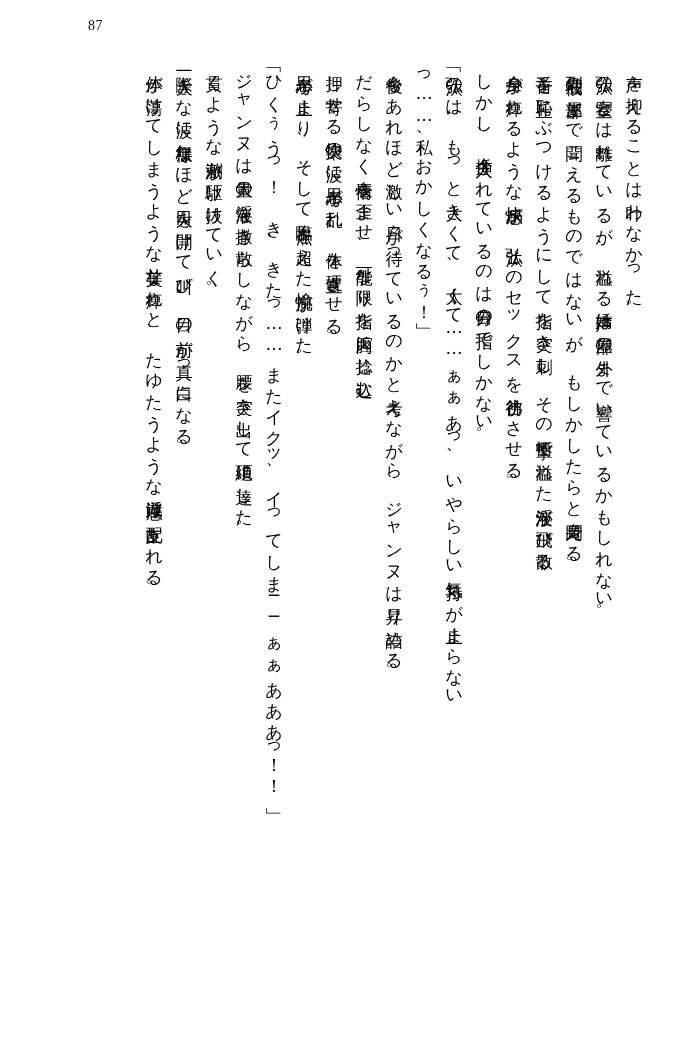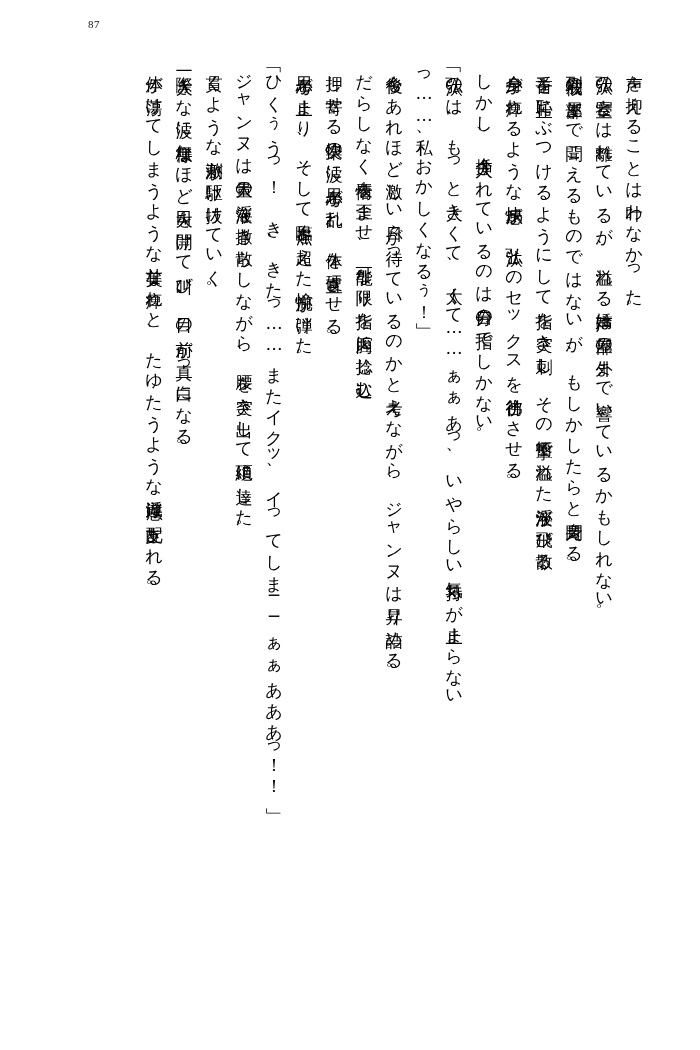--- a/index.html
+++ b/index.html
@@ -19,21 +19,21 @@
     width: 700px;
     height: 1050px;
     background: #ffffff;
     box-sizing: border-box;
   }
   
   #page-number {
     position: absolute;
     top: 18px;
     left: 88px;
-    font-size: 11px;
+    font-size: 14px;
     letter-spacing: 0.5px;
     color: #111;
     font-family: "Liberation Serif", "DejaVu Serif", serif;
   }
   
   #text-block {
     position: absolute;
     top: 62px;
     right: 58px;
     left: 46px;

